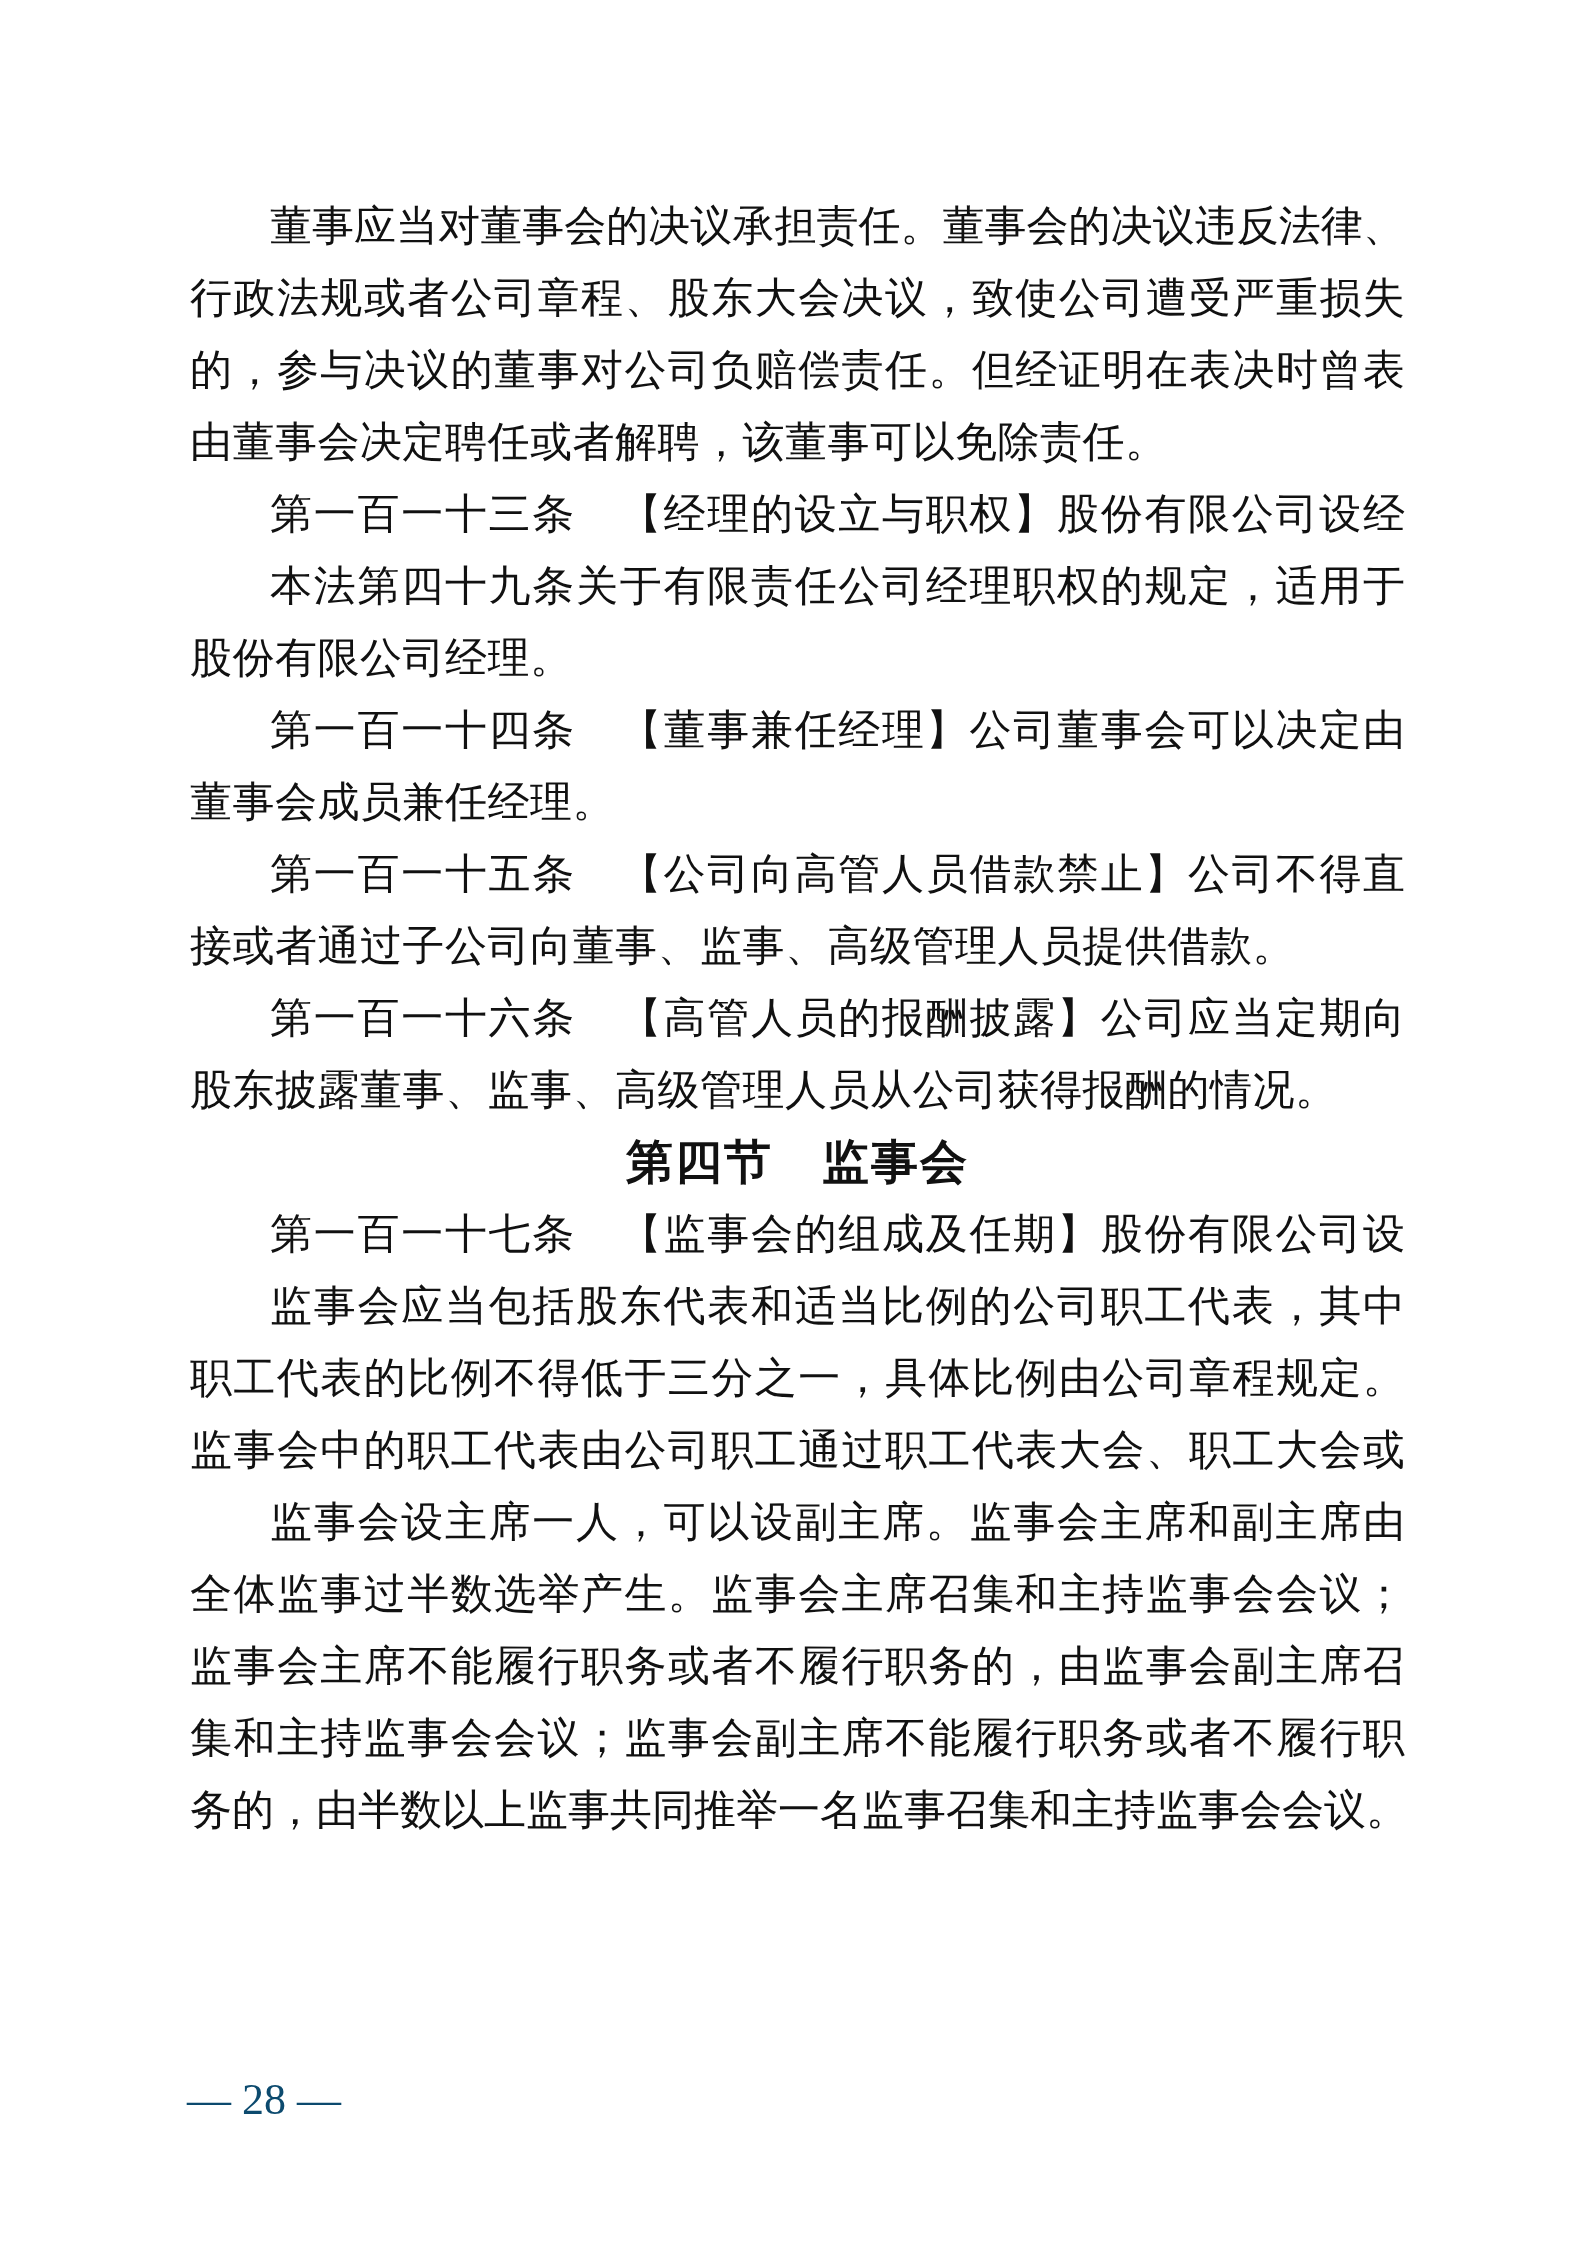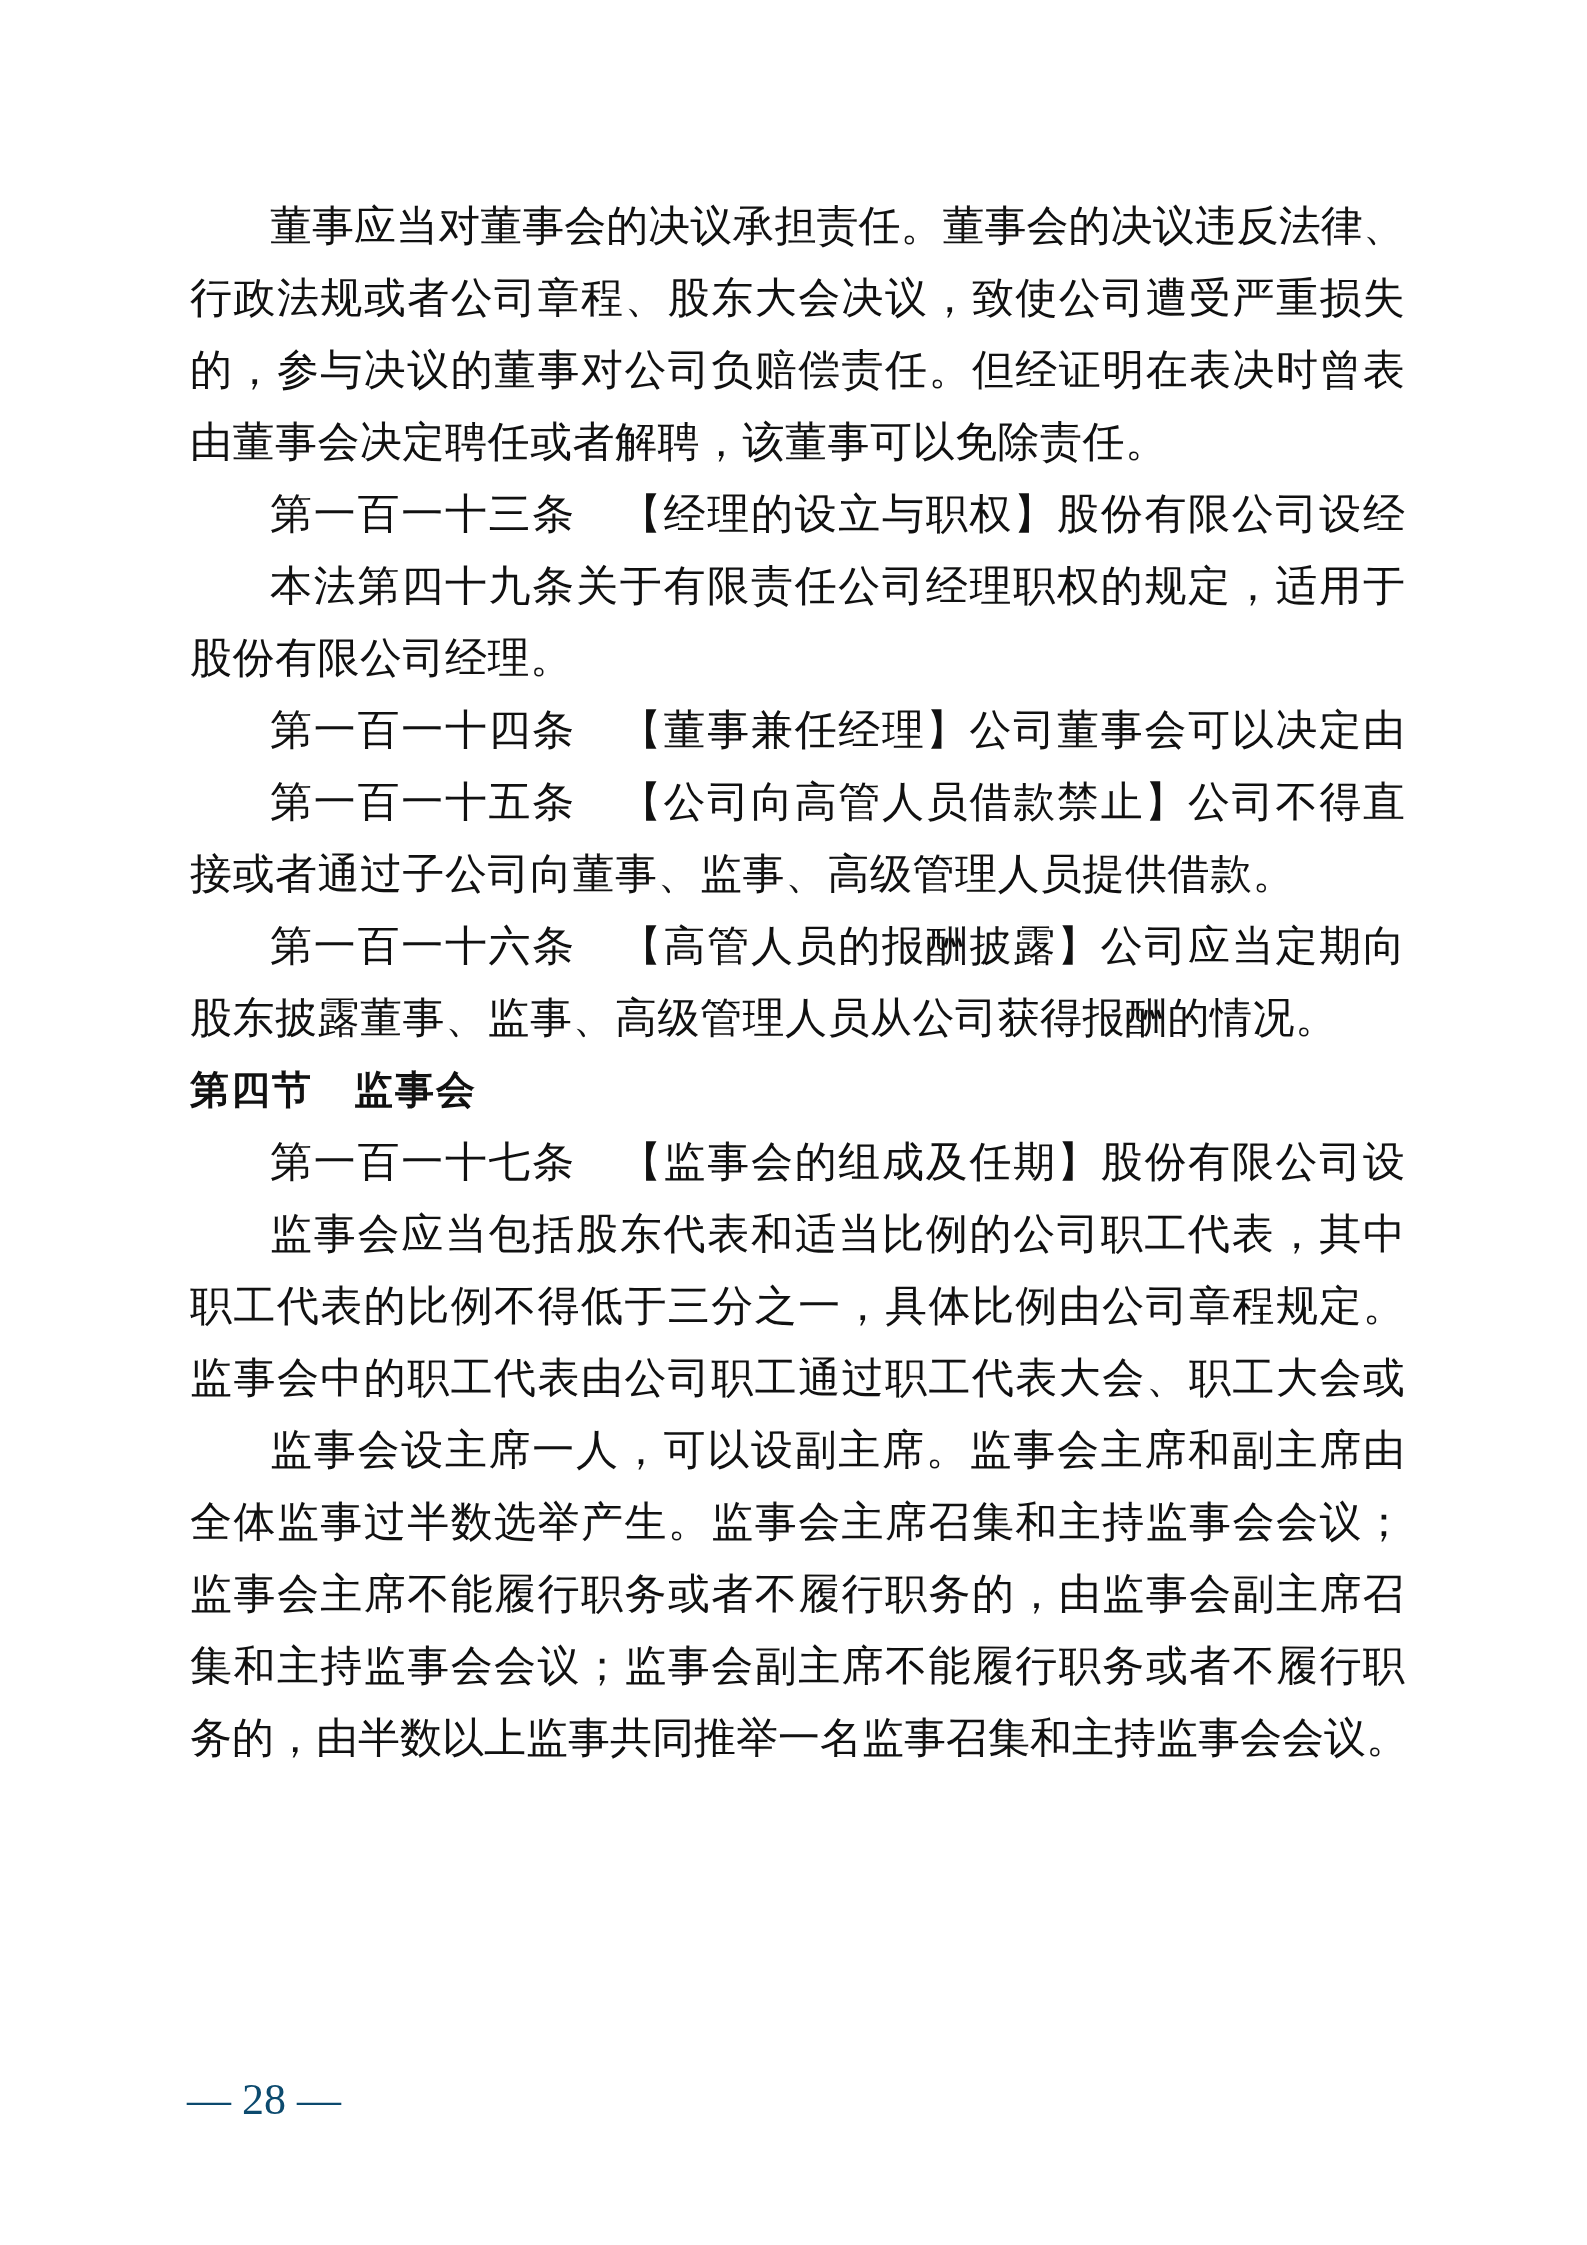--- a/index.html
+++ b/index.html
@@ -37,21 +37,22 @@
     letter-spacing: 0;
   }
   .jline span {
     display: block;
     flex: 0 0 auto;
   }
   .jline.indent { padding-left: 80px; }
   .line.indent:not(.jline) { text-indent: 80px; }
   .heading {
     font-weight: bold;
-    font-size: 39px;
+    text-align: center;
+    font-size: 47px;
     letter-spacing: 2px;
   }
   .footer {
     position: absolute;
     left: 187px;
     top: 2078px;
     font-size: 44px;
     line-height: 44px;
     color: #0c4a6e;
   }
@@ -229,20 +230,21 @@
         <span>司</span>
         <span>董</span>
         <span>事</span>
         <span>会</span>
         <span>可</span>
         <span>以</span>
         <span>决</span>
         <span>定</span>
         <span>由</span>
       </div>
+      <div class="line">董事会成员兼任经理。</div>
       <div class="line jline indent">
         <span>第</span>
         <span>一</span>
         <span>百</span>
         <span>一</span>
         <span>十</span>
         <span>五</span>
         <span>条</span>
         <span>　</span>
         <span>【</span>

